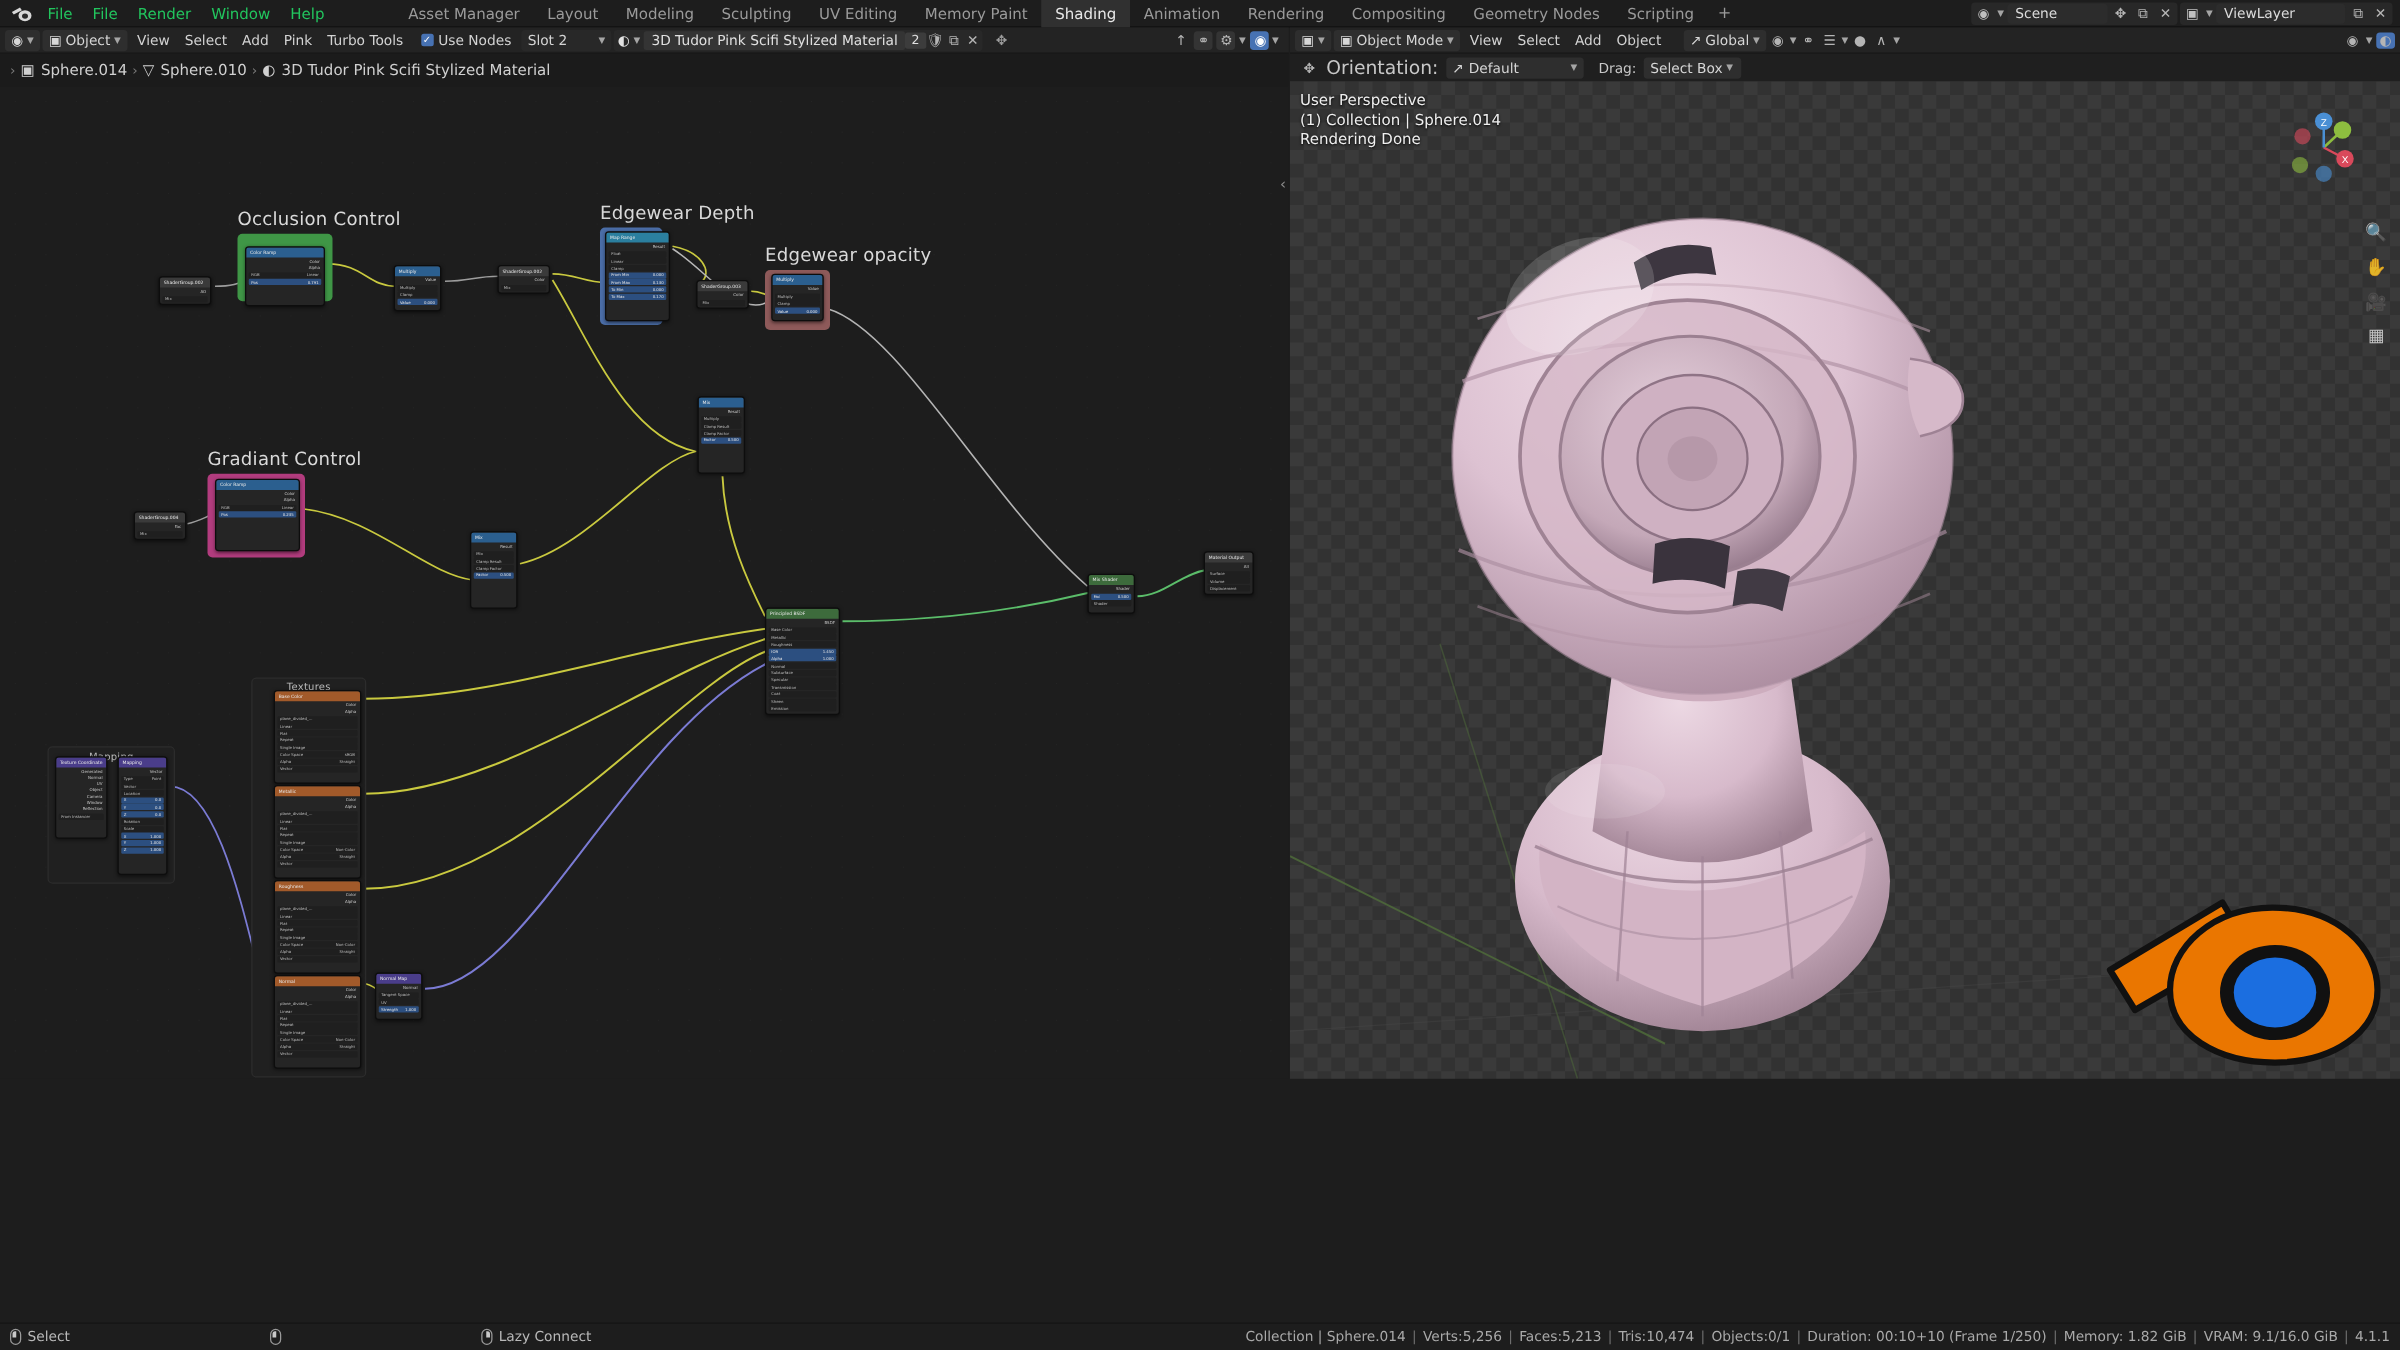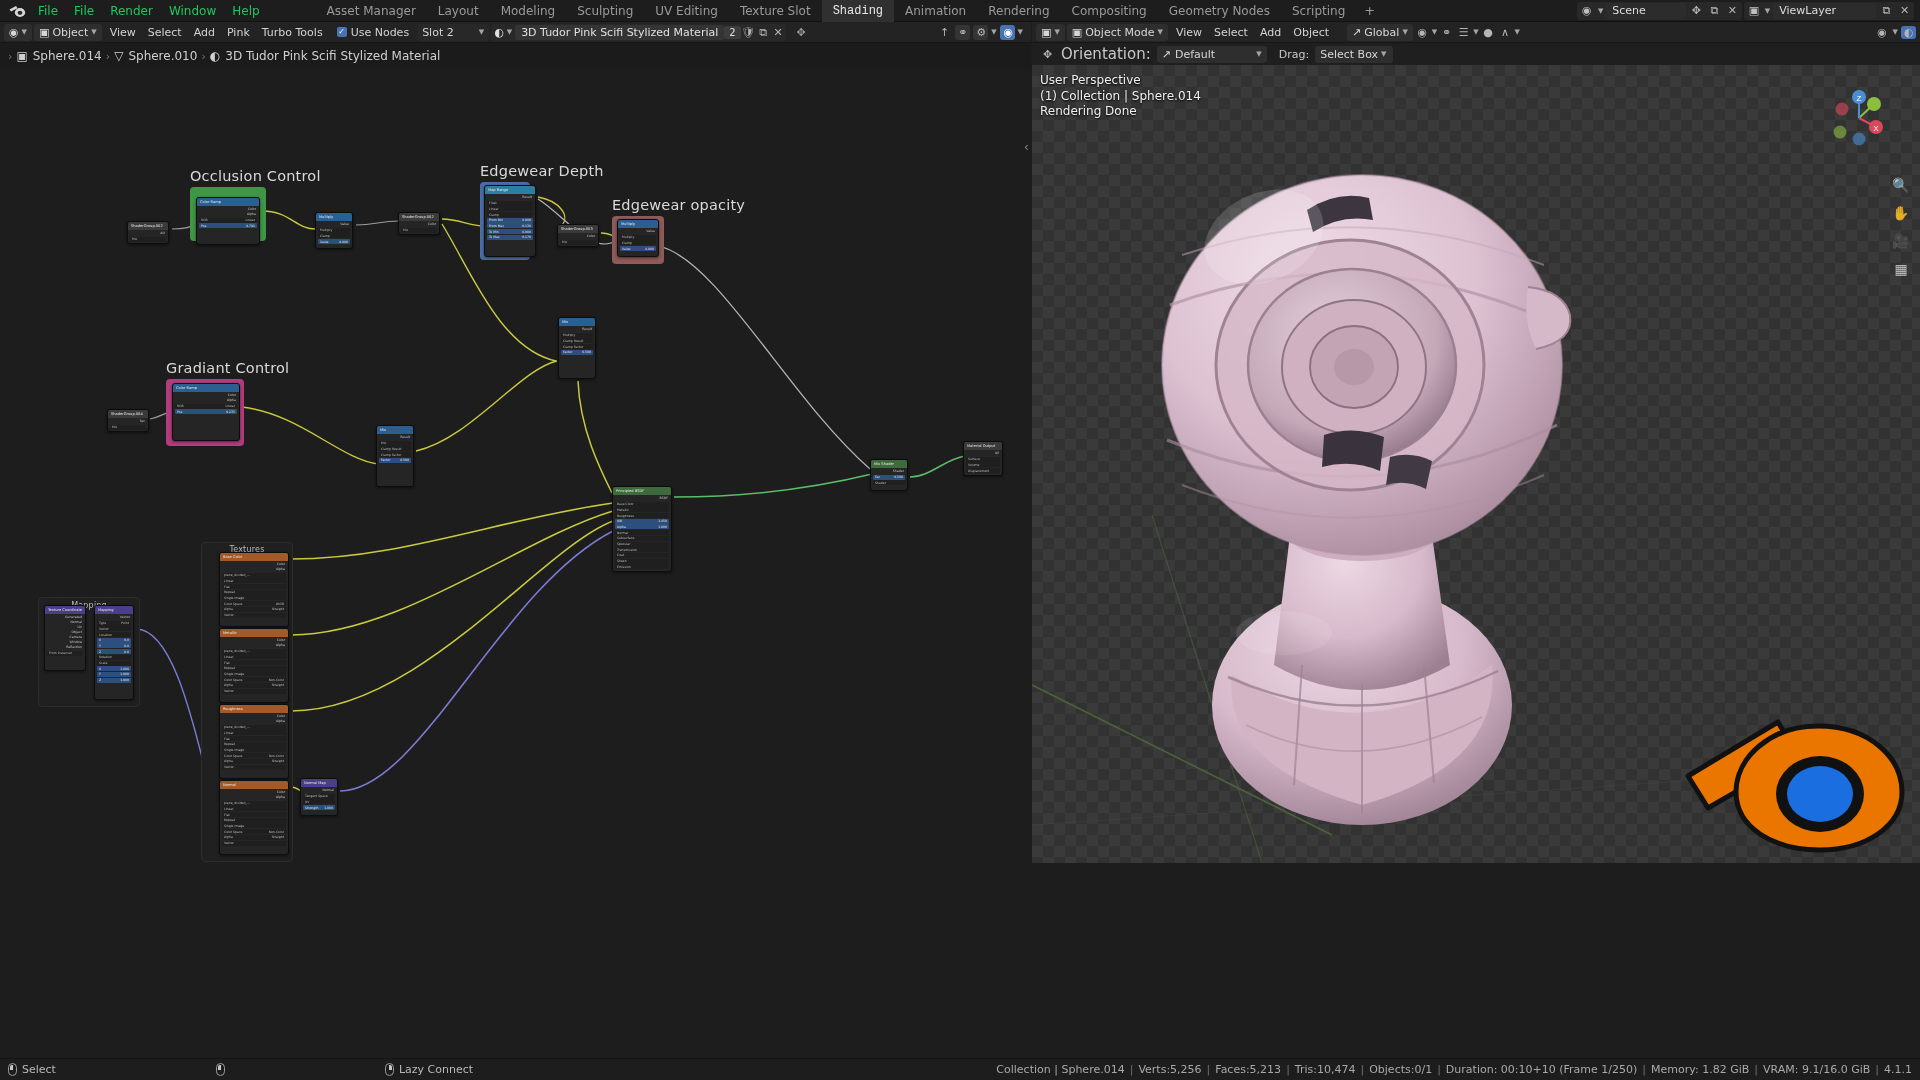--- a/index.html
+++ b/index.html
@@ -22,21 +22,21 @@
   .blender-logo { width: 26px; height: 20px; display:flex; align-items:center; justify-content:center; margin-left:4px;}
   .menu-item {
     padding: 2px 8px; font-size: 12px; color: #22c55e; line-height: 16px;
     border-radius: 3px; white-space: nowrap;
   }
   .ws-tabs { display: flex; align-items: center; margin-left: 48px; height: 22px; }
   .ws-tab {
     padding: 3px 11px; font-size: 12px; color: #9a9a9a; height: 22px;
     line-height: 16px; white-space: nowrap;
   }
-  .ws-tab.active { background: #303030; color: #e8e8e8; font-family: Liberation Mono, monospace; }
+  .ws-tab.active { background: #303030; color: #e8e8e8; }
   .ws-add { padding: 3px 8px; color: #9a9a9a; font-size: 13px; }
   .topbar-right { margin-left: auto; display: flex; align-items: center; gap: 2px; padding-right: 6px; }
   .scene-field {
     display: flex; align-items: center; background: #282828;
     border-radius: 3px; height: 18px; padding: 0 2px; gap: 3px;
   }
   .scene-icon { width: 16px; text-align:center; color:#c0c0c0; font-size:11px; }
   .scene-name { background:#2c2c2c; color:#dcdcdc; font-size:11px; padding:1px 40px 1px 6px; border-radius:3px; height:16px; line-height:14px;}
   .mini-btn { width:15px; text-align:center; color:#b5b5b5; font-size:11px; }
 
@@ -179,21 +179,21 @@
         <div class="menu-item">Render</div>
         <div class="menu-item">Window</div>
         <div class="menu-item">Help</div>
       </div>
     <div class="ws-tabs" id="workspaces">
         <div class="ws-tab">Asset Manager</div>
         <div class="ws-tab">Layout</div>
         <div class="ws-tab">Modeling</div>
         <div class="ws-tab">Sculpting</div>
         <div class="ws-tab">UV Editing</div>
-        <div class="ws-tab">Texture Slot</div>
+        <div class="ws-tab">Memory Paint</div>
         <div class="ws-tab active">Shading</div>
         <div class="ws-tab">Animation</div>
         <div class="ws-tab">Rendering</div>
         <div class="ws-tab">Compositing</div>
         <div class="ws-tab">Geometry Nodes</div>
         <div class="ws-tab">Scripting</div>
       </div>
     <div class="ws-add">+</div>
 
     <div class="topbar-right">

